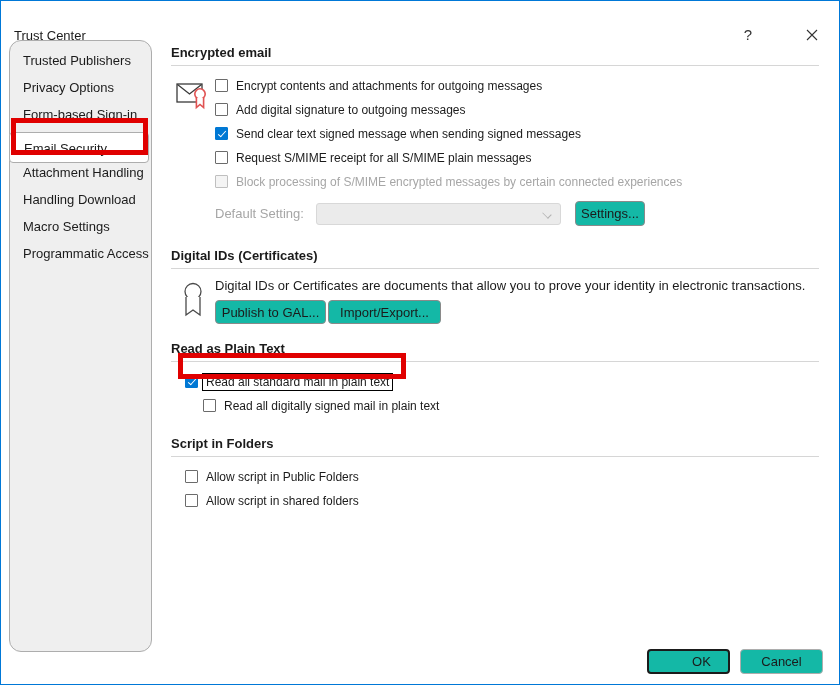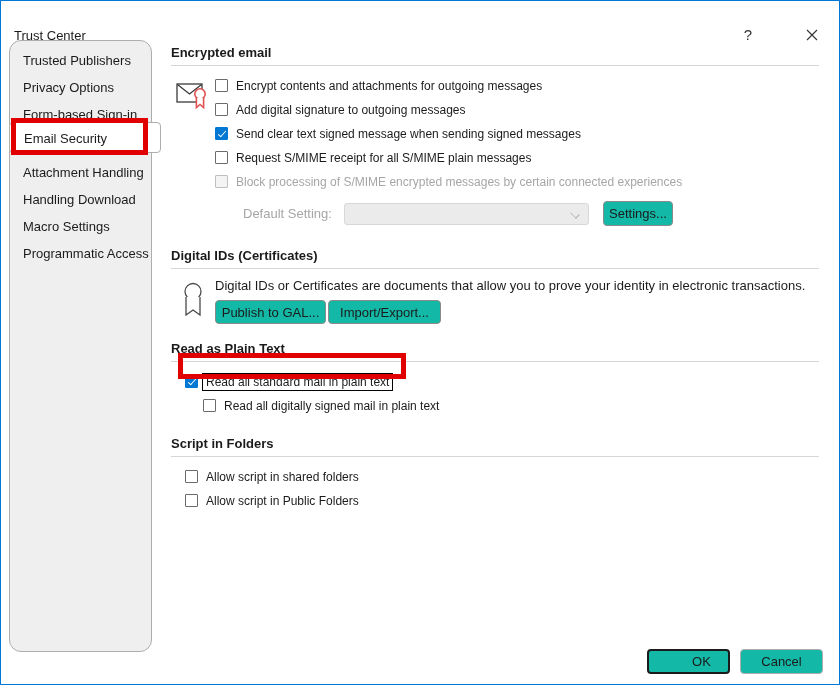--- a/index.html
+++ b/index.html
@@ -72,22 +72,22 @@
     line-height: 27px;
     padding-left: 13px;
     font-size: 13px;
     color: #1b1b1b;
     white-space: nowrap;
     z-index: 1;
   }
   .side-item.selected {
     position: absolute;
     left: -1px;
-    top: 81px;
-    width: 152px;
+    top: 91px;
+    width: 140px;
     box-sizing: border-box;
     height: 31px;
     line-height: 31px;
     background: #ffffff;
     border: 1px solid #adadad;
     border-radius: 4px;
     padding-left: 14px;
     z-index: 3;
   }
   .side-spacer { height: 31px; }
@@ -203,21 +203,20 @@
   .default-row {
     display: flex;
     align-items: center;
     margin-top: 9px;
   }
   .default-label {
     font-size: 13px;
     color: #a6a6a6;
     white-space: nowrap;
     width: 101px;
-    margin-left: 28px;
   }
   .combo {
     width: 245px;
     height: 22px;
     box-sizing: border-box;
     background: #ebebeb;
     border: 1px solid #d8d8d8;
     border-radius: 3px;
     position: relative;
   }
@@ -424,25 +423,25 @@
     </div>
 
     <div class="gap-md"></div>
 
     <div class="section-title">Script in Folders</div>
     <div class="rule"></div>
 
     <div style="padding-left:14px;">
       <div class="cb-row">
         <span class="cb"></span>
-        <span class="cb-label">Allow script in shared folders</span>
+        <span class="cb-label">Allow script in Public Folders</span>
       </div>
       <div class="cb-row">
         <span class="cb"></span>
-        <span class="cb-label">Allow script in Public Folders</span>
+        <span class="cb-label">Allow script in shared folders</span>
       </div>
     </div>
 
   </div>
 
   <div class="footer-btns">
     <span class="btn" id="btn-ok">OK</span>
     <span class="btn" id="btn-cancel">Cancel</span>
   </div>
 

